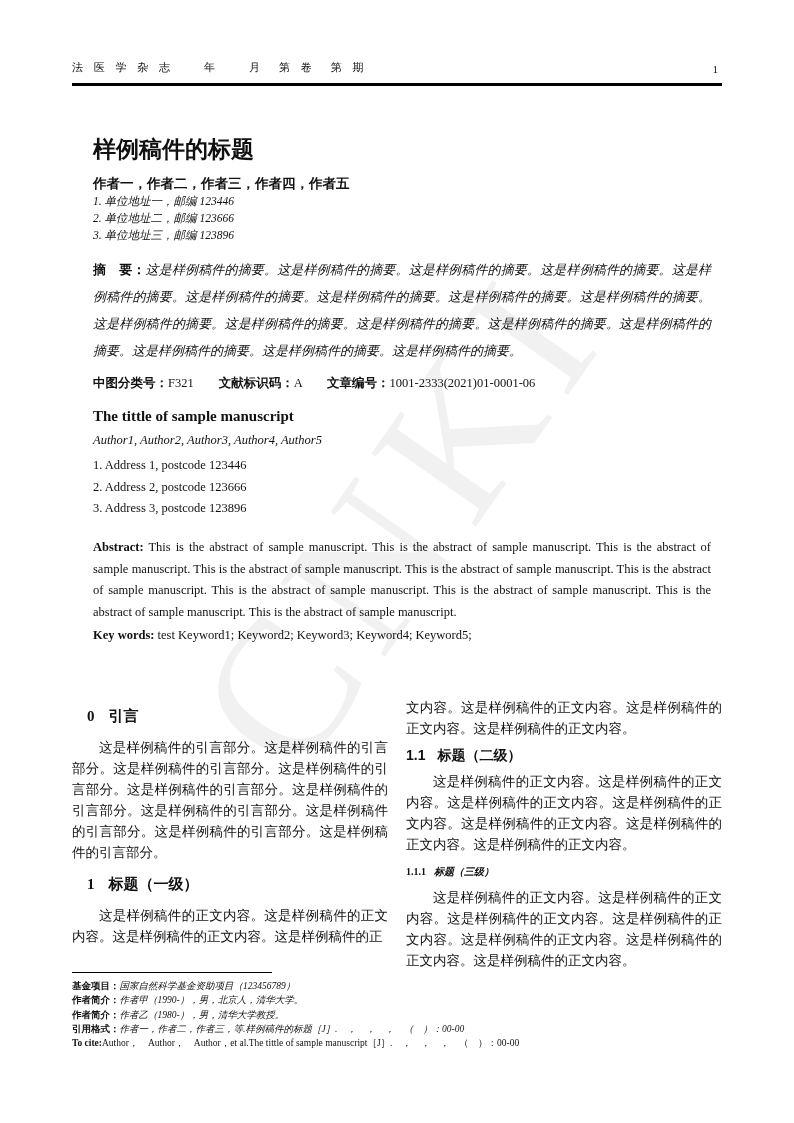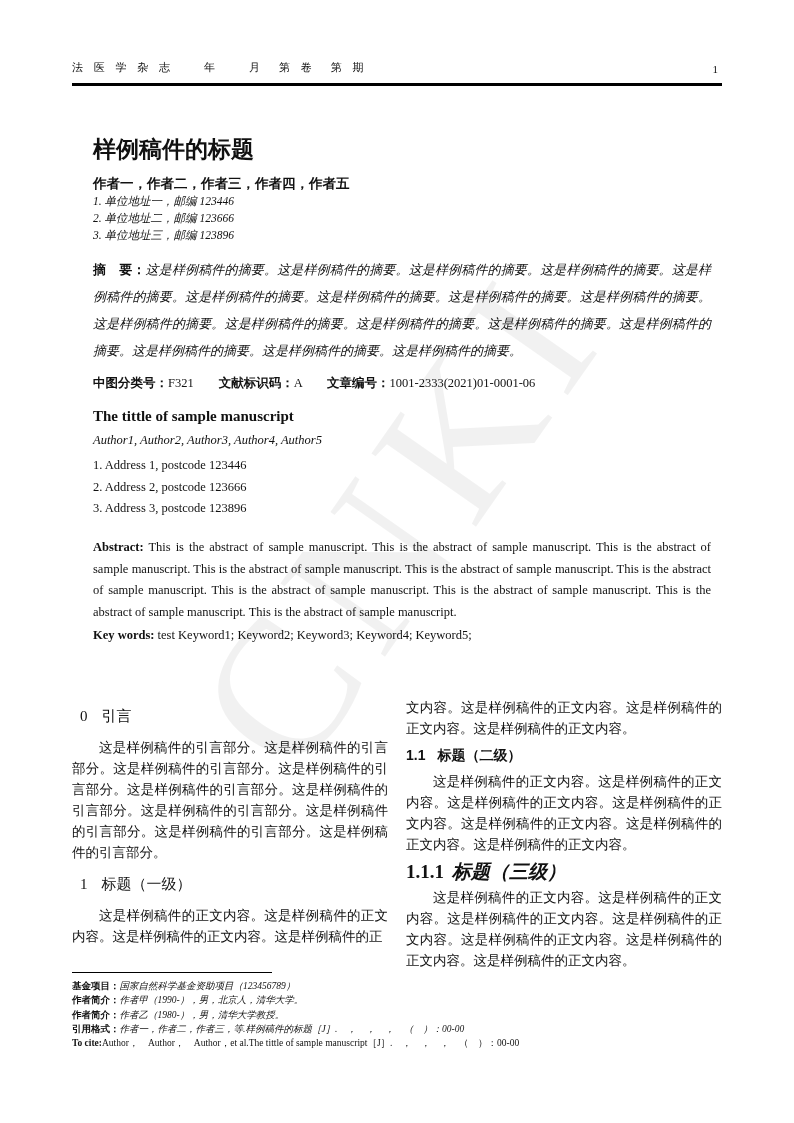--- a/index.html
+++ b/index.html
@@ -47,27 +47,27 @@
   .en-affs{left:93px;top:455px;width:620px;font-size:12.5px;line-height:21.6px;}
   .en-abs{left:93px;top:537px;width:618px;font-size:12.5px;line-height:21.6px;}
   .en-kw{left:93px;top:625px;width:618px;font-size:12.5px;line-height:21.6px;}
 
   
   .col{width:316px;font-size:13.5px;line-height:21px;}
   .col-left{left:72px;top:697px;}
   .col-right{left:406px;top:697px;}
   .col p{margin:0 0 0 0;}
   .col .indent{text-indent:2em;}
-  .h1{font-size:15px;font-weight:normal;margin:8px 0 10px 8px;
+  .h1{font-size:15px;font-weight:bold;margin:8px 0 10px 15px;
       font-family:"Liberation Sans","DejaVu Sans",sans-serif;}
   .h1 .num{font-family:"Liberation Serif","DejaVu Serif",serif;margin-right:14px;}
   .h2{font-size:14px;font-weight:bold;margin:6px 0 5px 0;
       font-family:"Liberation Sans","DejaVu Sans",sans-serif;}
   .h2 .num{font-family:Liberation Sans, sans-serif;margin-right:12px;}
-  .h3{font-size:19px;font-weight:bold;font-style:italic;margin:6px 0 5px 0;
+  .h3{font-size:10px;font-weight:bold;font-style:italic;margin:6px 0 5px 0;
       font-family:"Liberation Serif","DejaVu Serif",serif;}
   .h3 .num{font-style:normal;margin-right:8px;}
   .mt{margin-top:10px !important;}
 
   
   .fnrule{left:72px;top:972px;width:200px;height:1px;background:#000;}
   .fnotes{left:72px;top:979px;width:652px;font-size:9.5px;line-height:13.4px;}
   .fnotes .lbl{font-weight:bold;font-family:"Liberation Sans","DejaVu Sans",sans-serif;}
   .fnotes .lbl-en{font-weight:bold;}
   .fnotes .kai{font-style:italic;}

